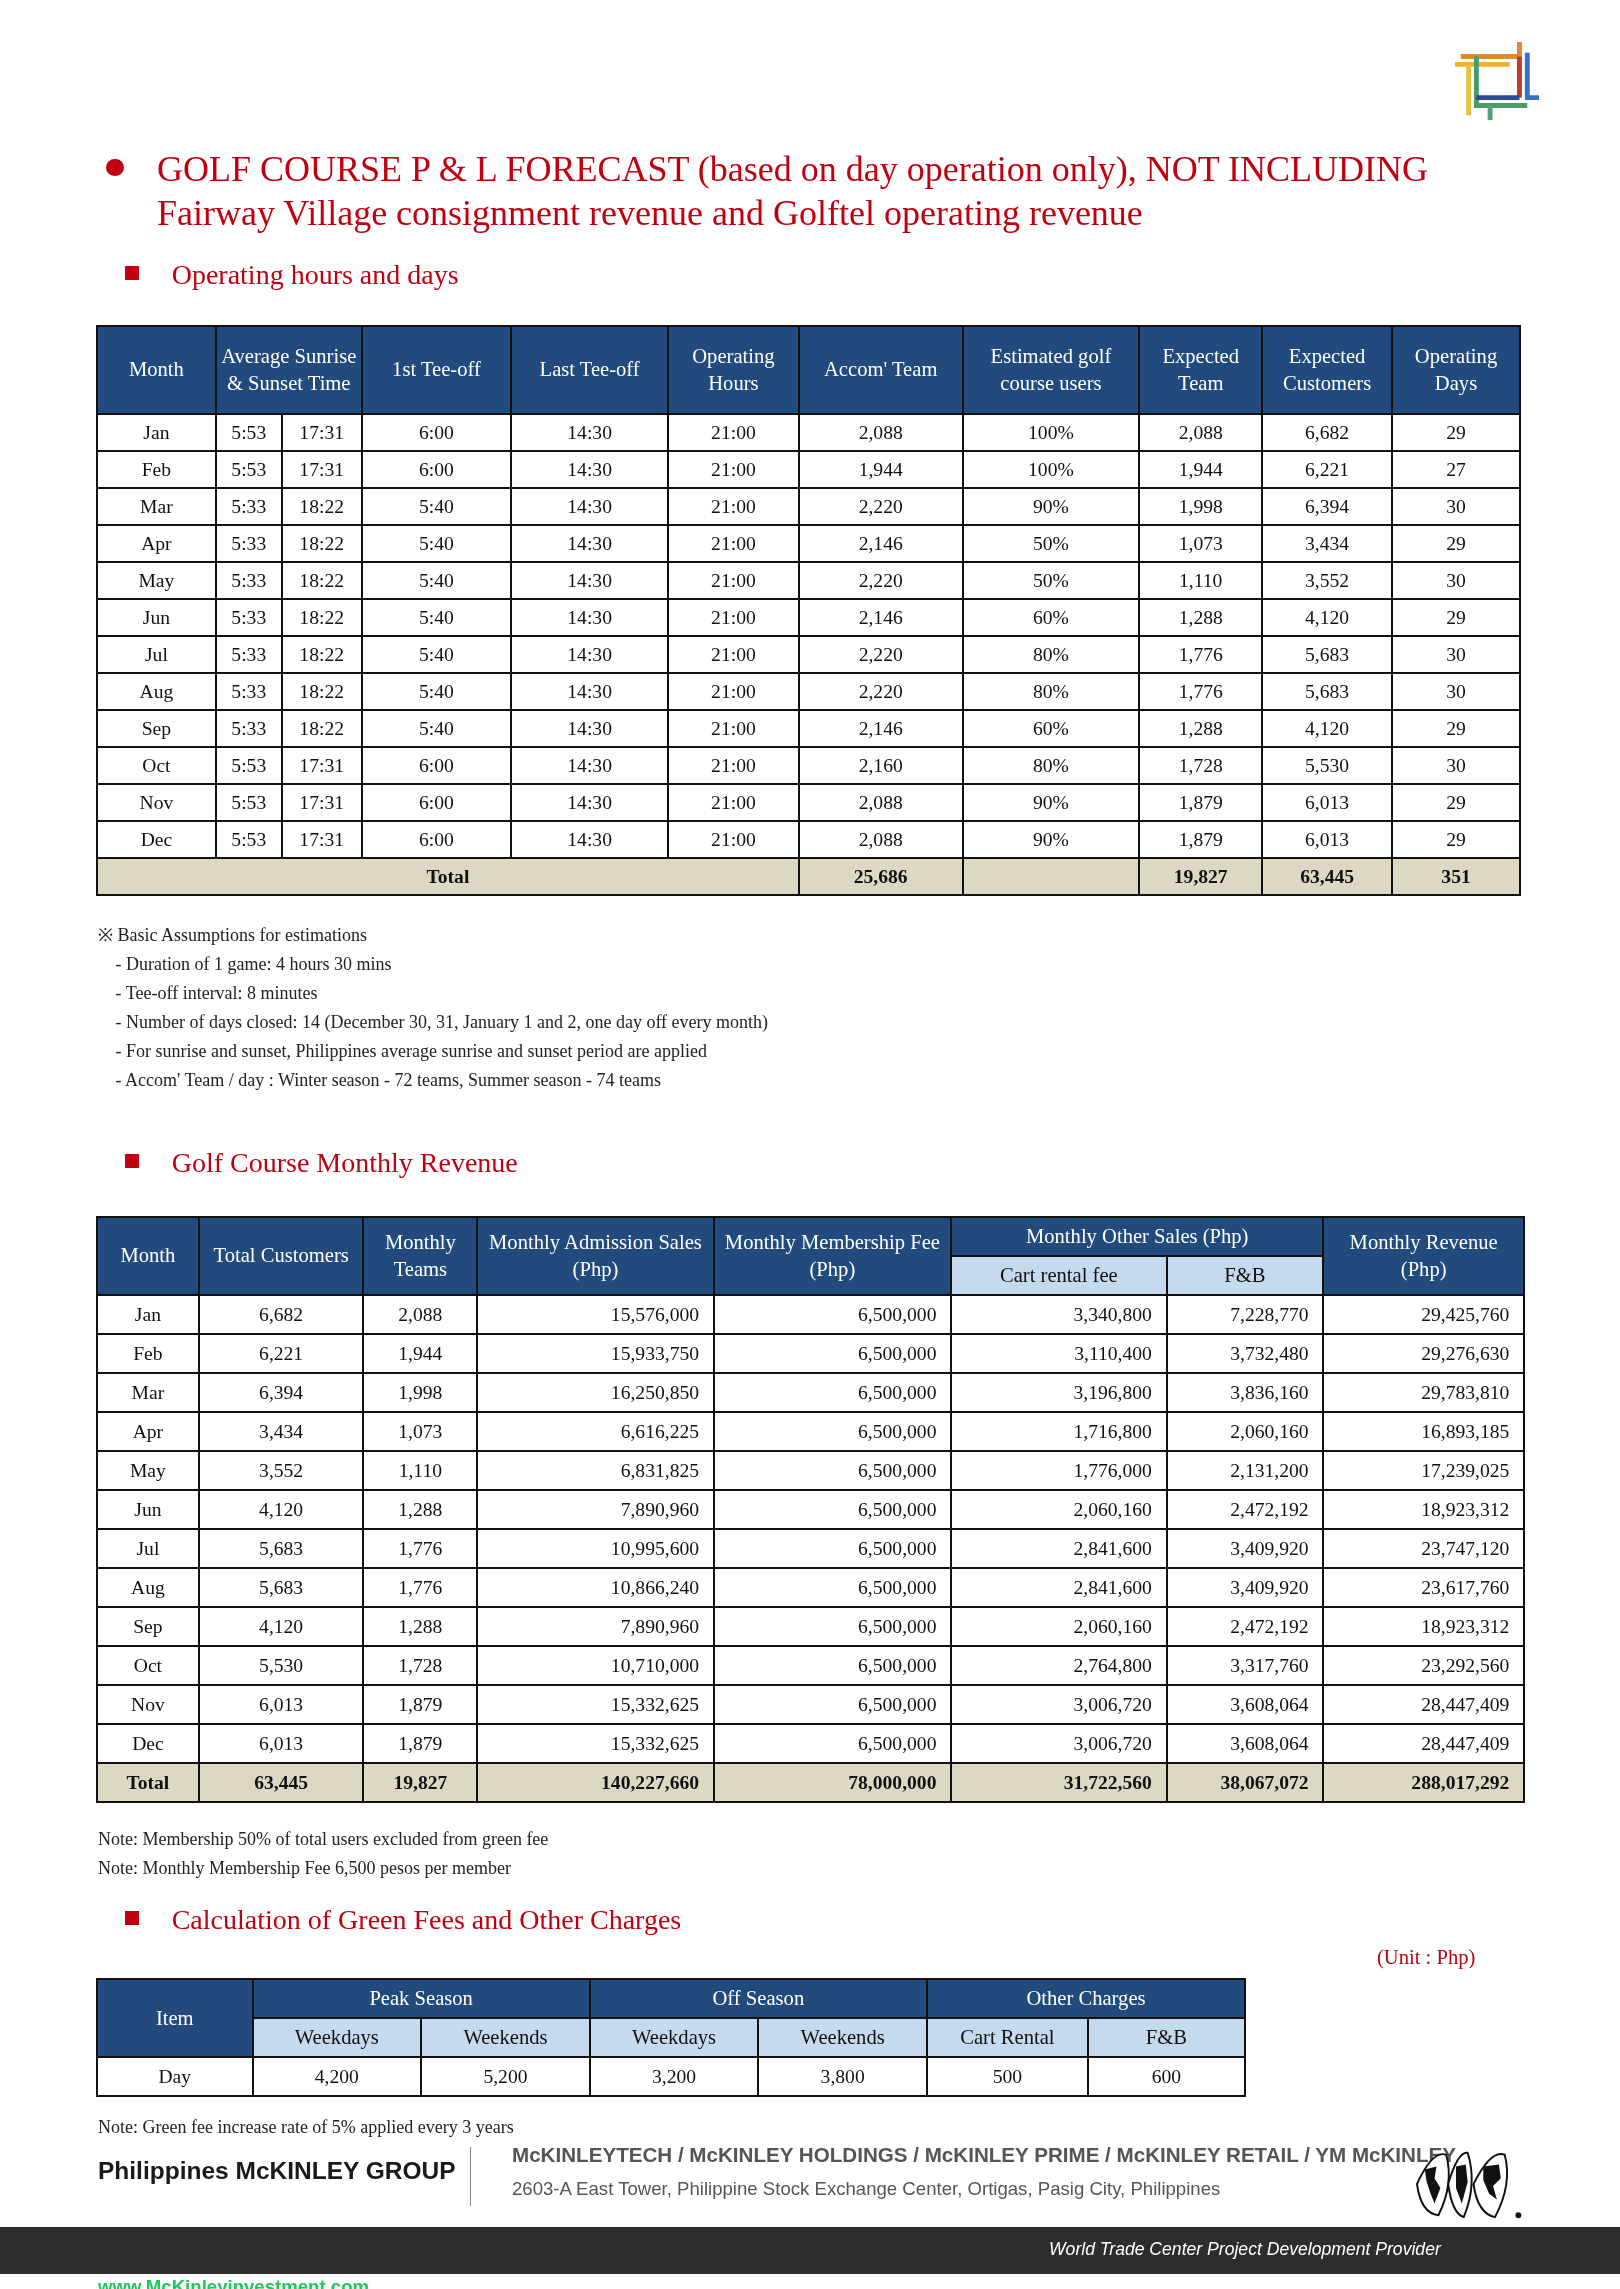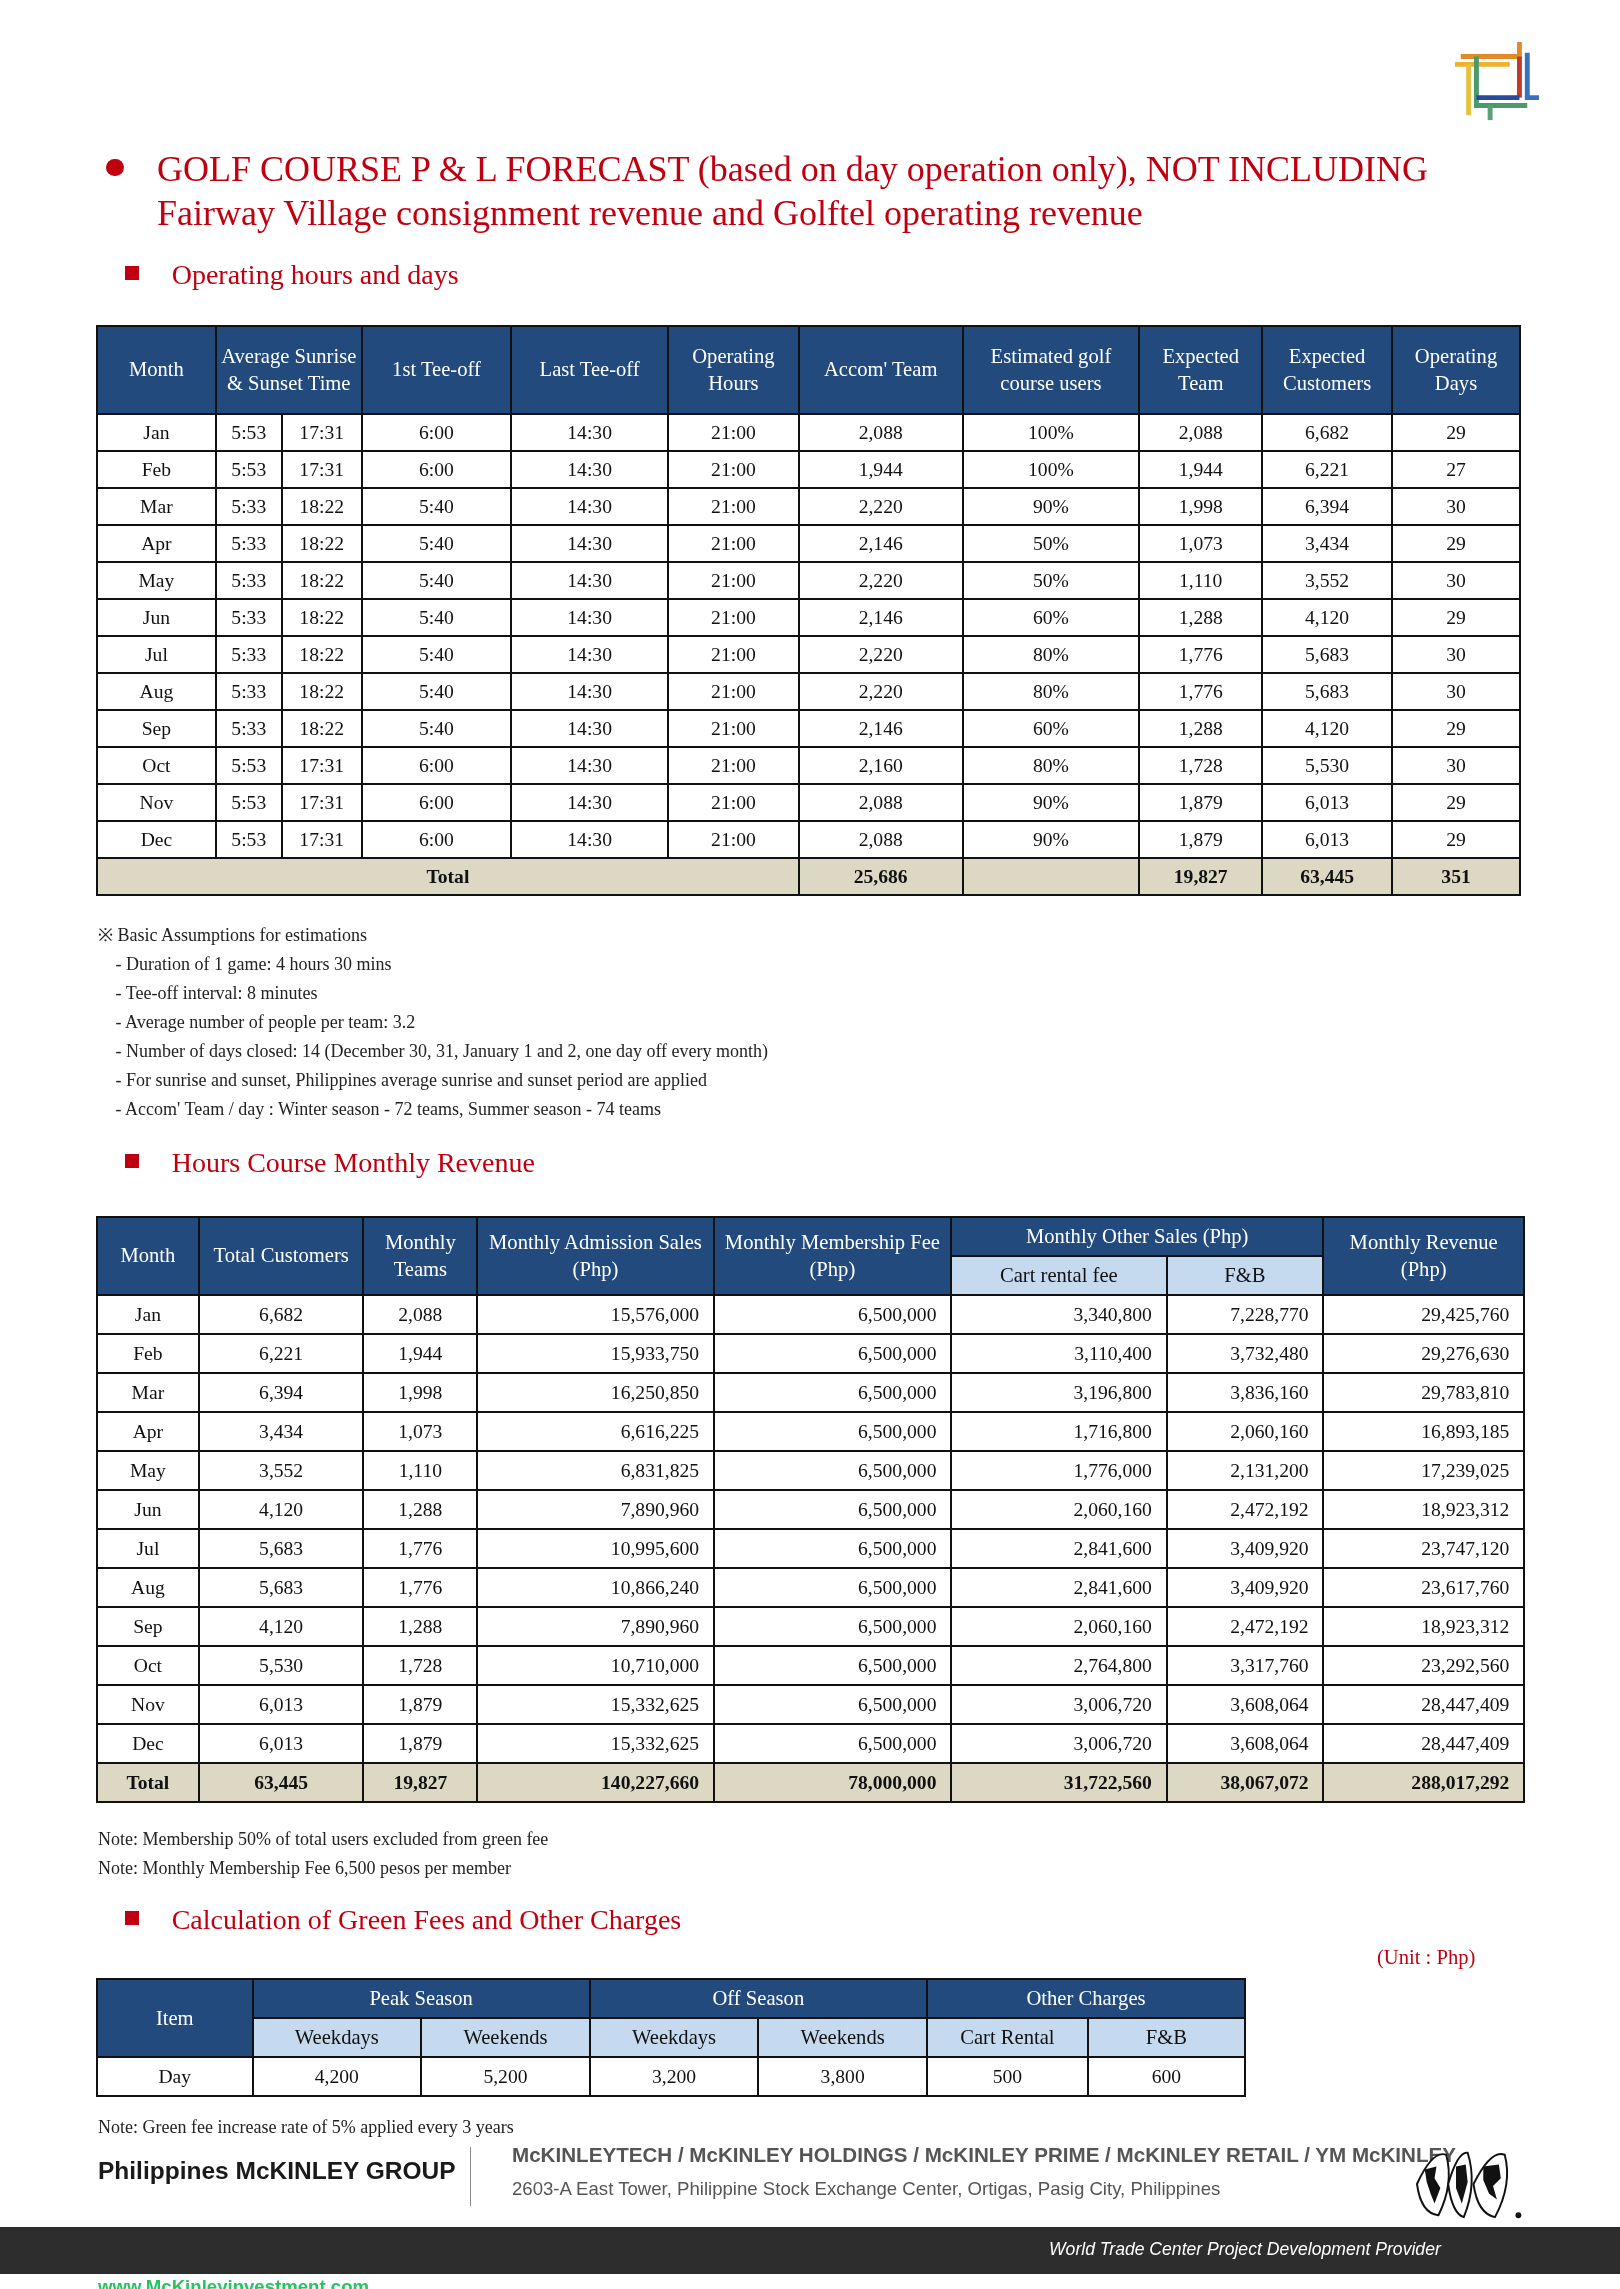--- a/index.html
+++ b/index.html
@@ -263,28 +263,27 @@
       <td>63,445</td>
       <td>351</td>
     </tr>
   </tfoot>
 </table>
 
 <div class="notes" style="top:921px">
   <div>※ Basic Assumptions for estimations</div>
   <div class="sub">- Duration of 1 game: 4 hours 30 mins</div>
   <div class="sub">- Tee-off interval: 8 minutes</div>
-  <div class="sub">- Average number of people per team: 3.2</div>
   <div class="sub">- Number of days closed: 14 (December 30, 31, January 1 and 2, one day off every month)</div>
   <div class="sub">- For sunrise and sunset, Philippines average sunrise and sunset period are applied</div>
   <div class="sub">- Accom' Team / day : Winter season - 72 teams, Summer season - 74 teams</div>
 </div>
 
 <div class="h2" style="top:1145px">
-  <span class="sq"></span><span>Hours Course Monthly Revenue</span>
+  <span class="sq"></span><span>Golf Course Monthly Revenue</span>
 </div>
 
 <table id="t2">
   <colgroup>
     <col style="width:102px">
       <col style="width:165px">
       <col style="width:114px">
       <col style="width:237px">
       <col style="width:238px">
     <col style="width:216px">

